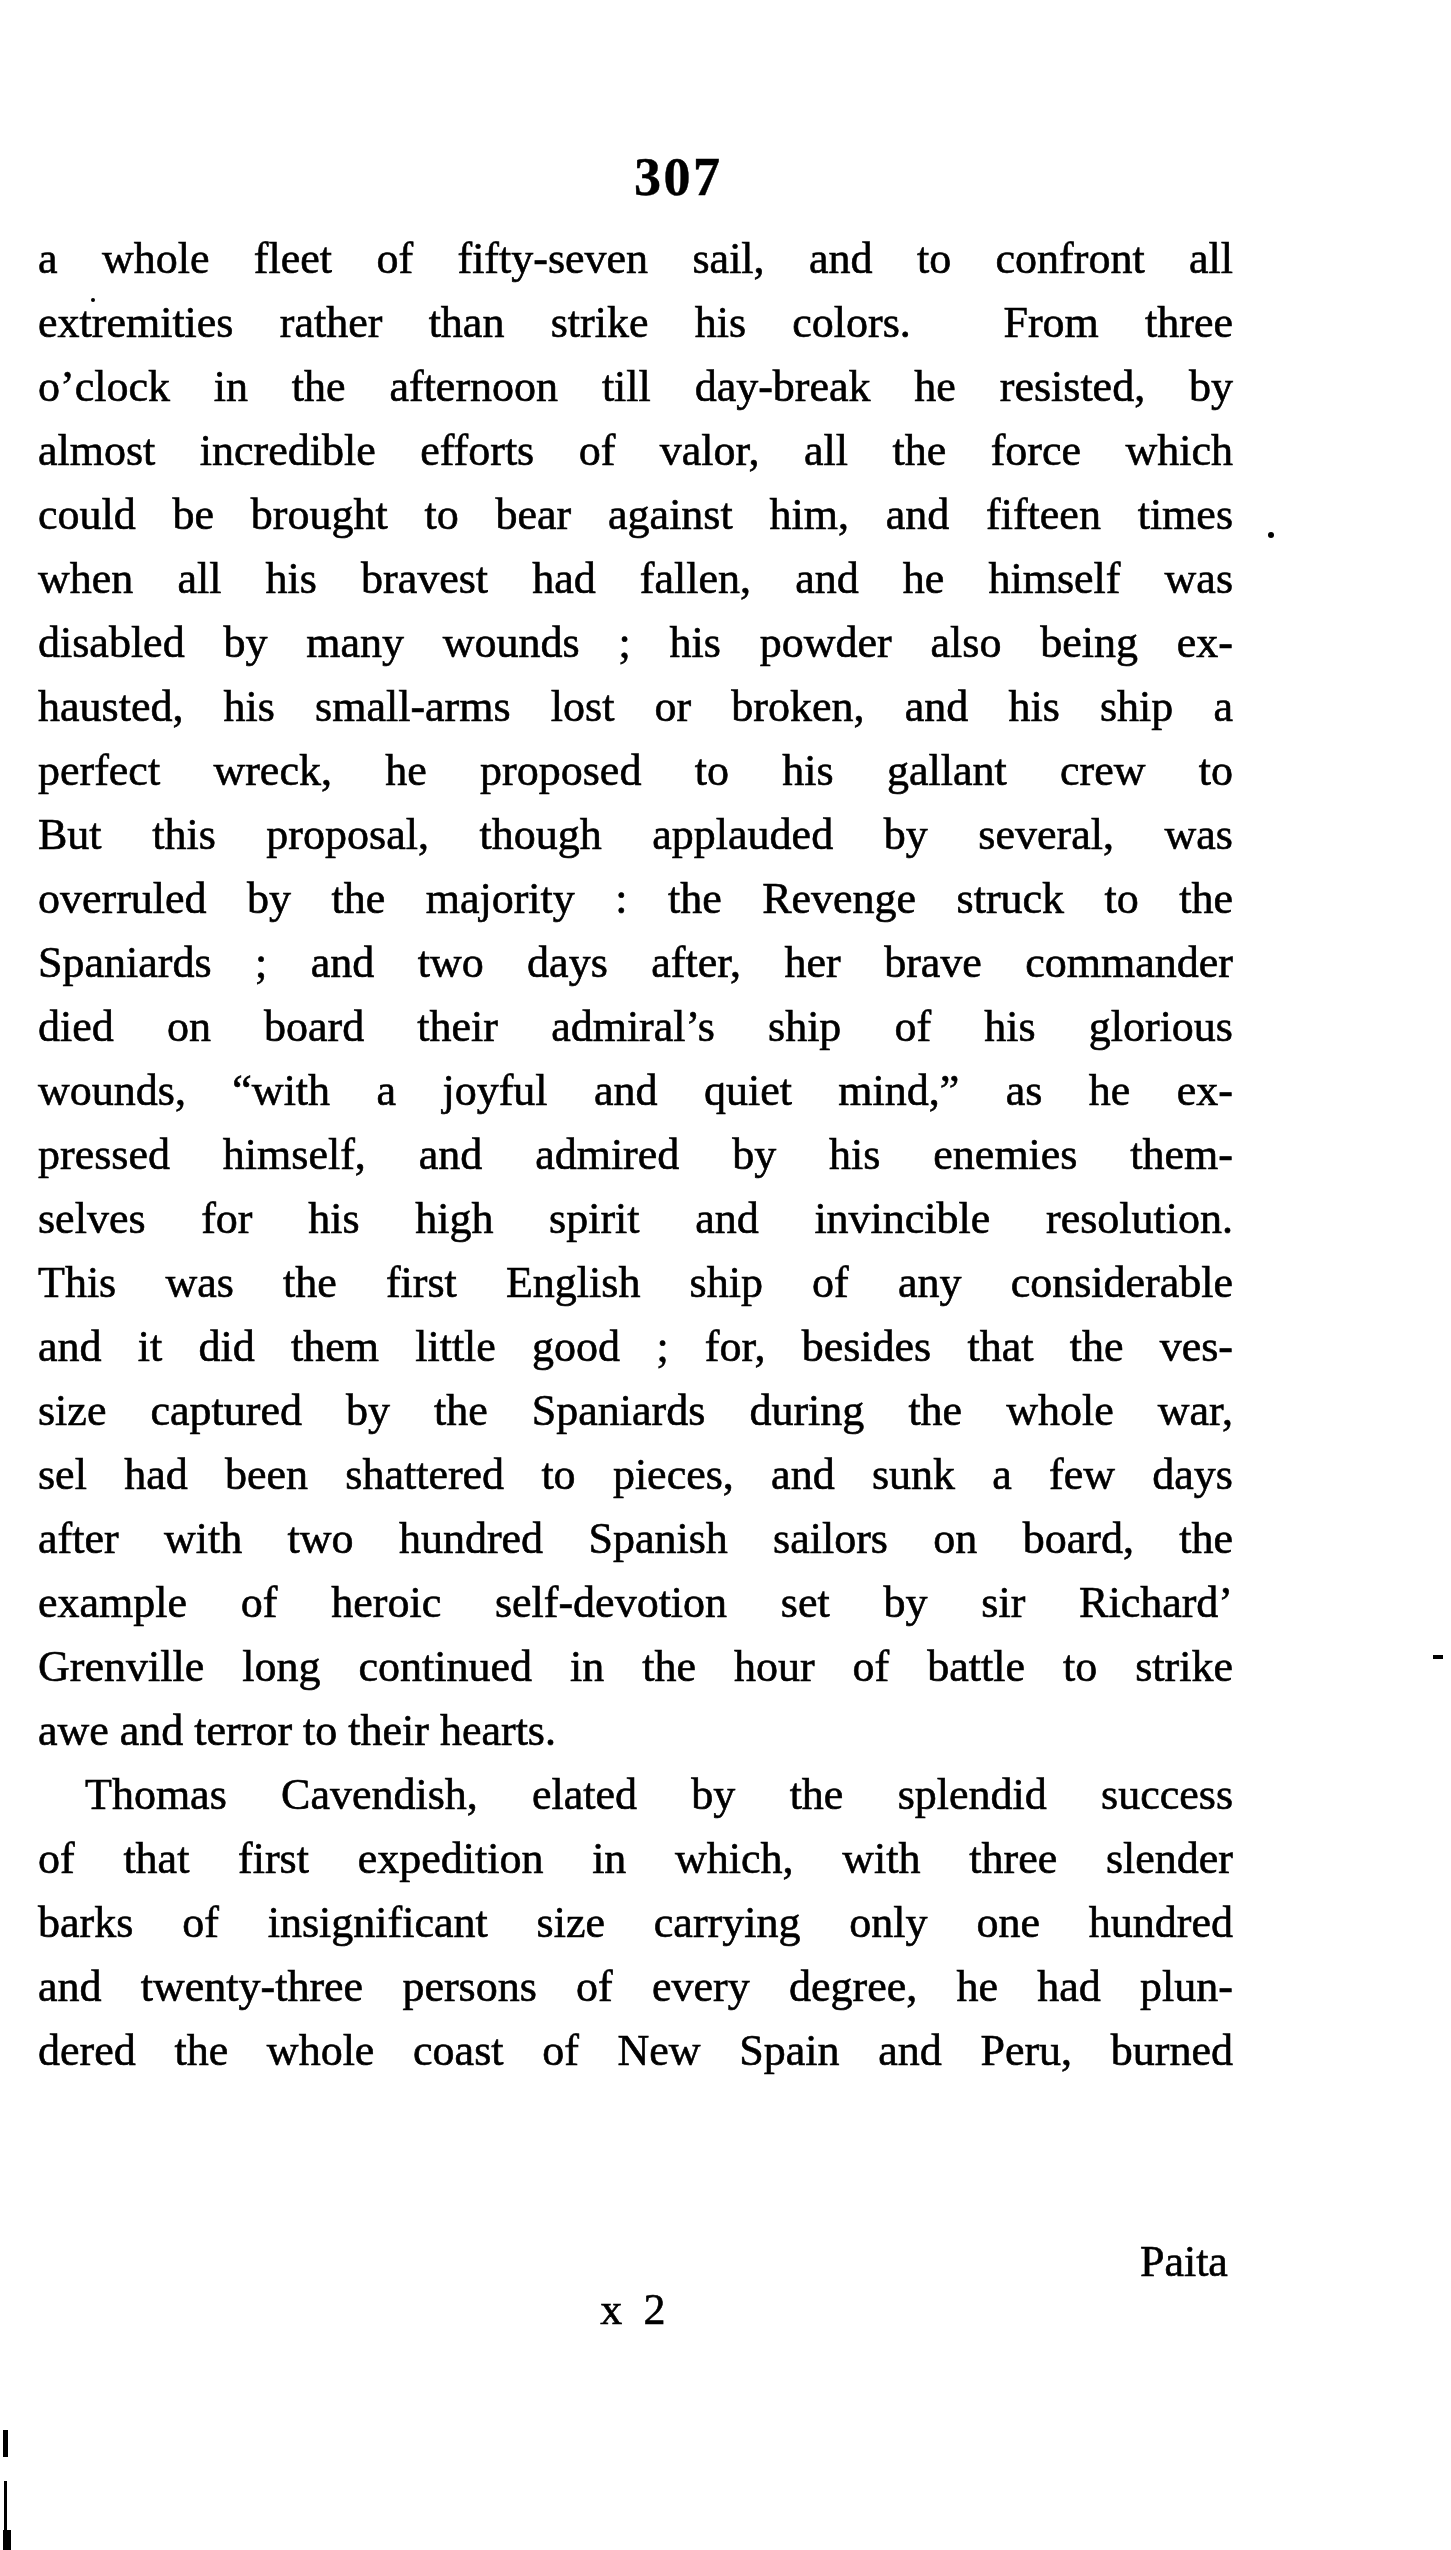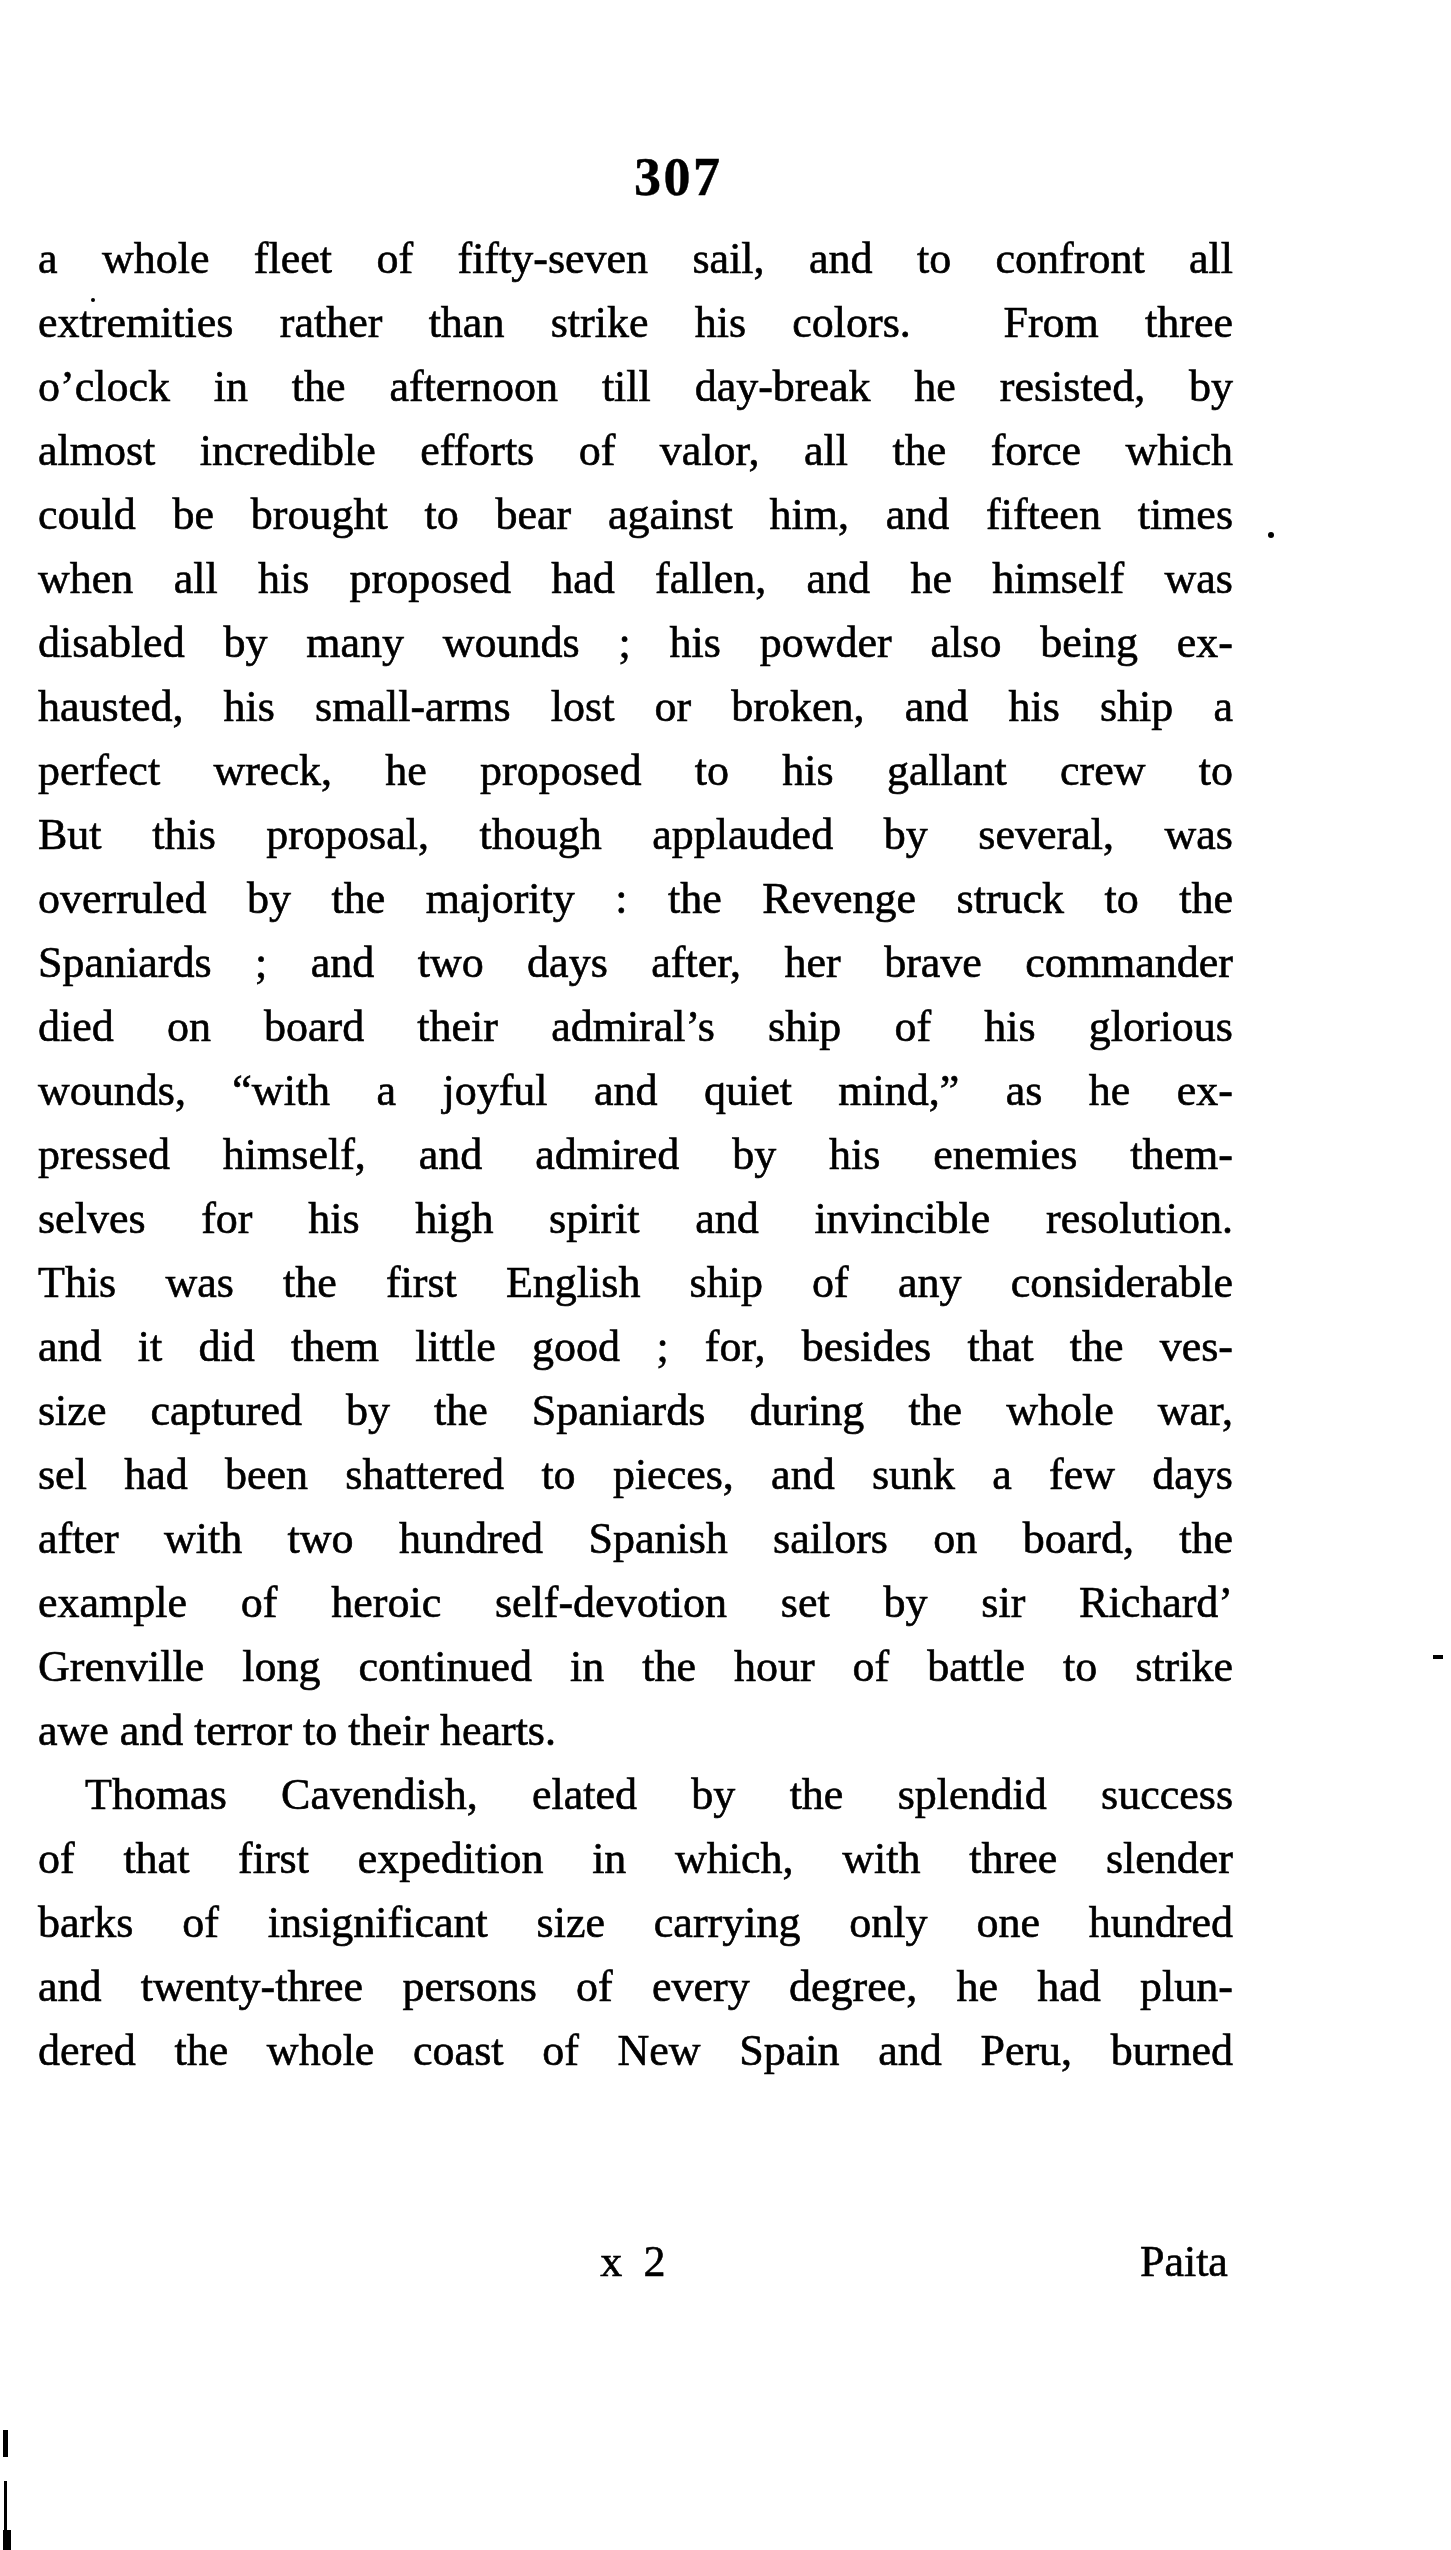--- a/index.html
+++ b/index.html
@@ -55,20 +55,21 @@
     font-size: 44px;
     line-height: 64px;
     -webkit-text-stroke: 0.6px #000;
   }
   .signature-mark {
     position: absolute;
     left: 0;
     width: 100%;
     text-align: center;
     letter-spacing: 5.1px;
+    margin-top: 48px;
   }
   .catchword {
     position: absolute;
     right: 5.1px;
   }
   .speck {
     position: absolute;
     background: #000;
   }
   .speck.round { border-radius: 50%; }
@@ -77,21 +78,21 @@
 <body>
 
 <div class="page-number">307</div>
 
 <div class="body-text">
     <div class="line">a whole fleet of fifty-seven sail, and to confront all</div>
     <div class="line">extremities rather than strike his colors.&nbsp; From three</div>
     <div class="line">o’clock in the afternoon till day-break he resisted, by</div>
     <div class="line">almost incredible efforts of valor, all the force which</div>
     <div class="line">could be brought to bear against him, and fifteen times</div>
-    <div class="line">when all his proposed had fallen, and he himself was</div>
+    <div class="line">when all his bravest had fallen, and he himself was</div>
     <div class="line">disabled by many wounds ; his powder also being ex-</div>
     <div class="line">hausted, his small-arms lost or broken, and his ship a</div>
     <div class="line">perfect wreck, he proposed to his gallant crew to</div>
     <div class="line">But this proposal, though applauded by several, was</div>
     <div class="line">overruled by the majority : the Revenge struck to the</div>
     <div class="line">Spaniards ; and two days after, her brave commander</div>
     <div class="line">died on board their admiral’s ship of his glorious</div>
     <div class="line">wounds, “with a joyful and quiet mind,” as he ex-</div>
     <div class="line">pressed himself, and admired by his enemies them-</div>
     <div class="line">selves for his high spirit and invincible resolution.</div>

